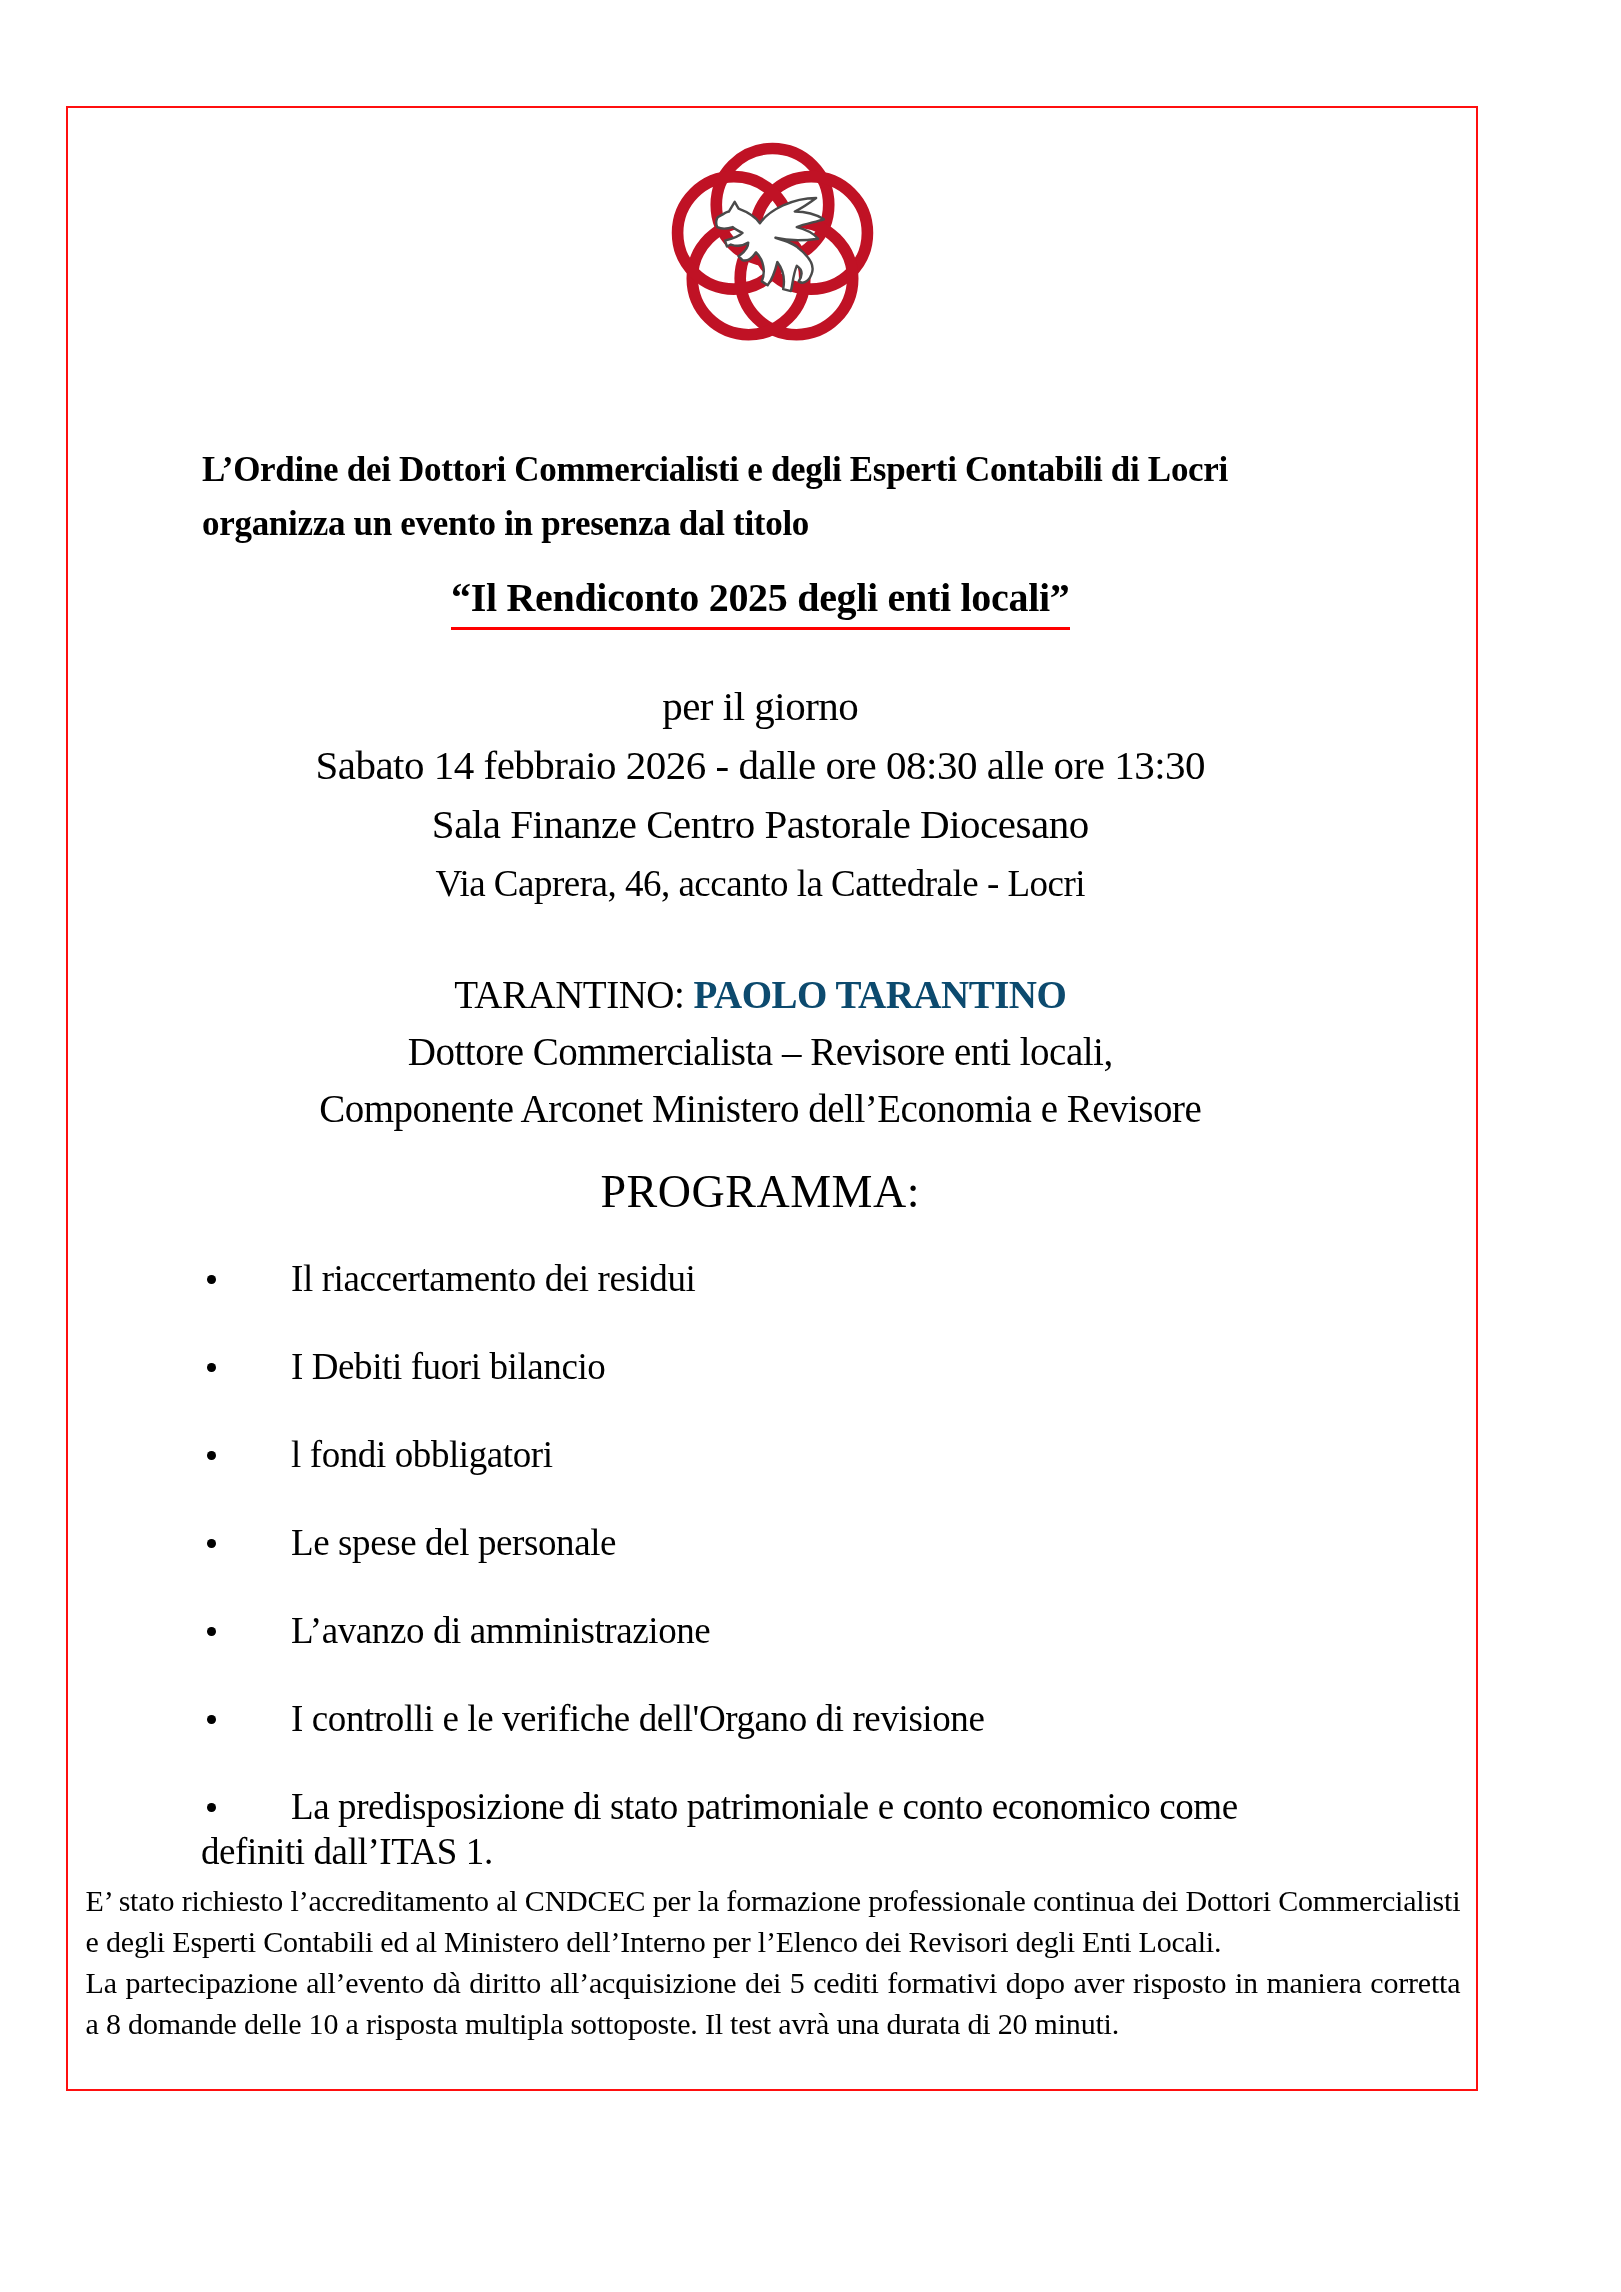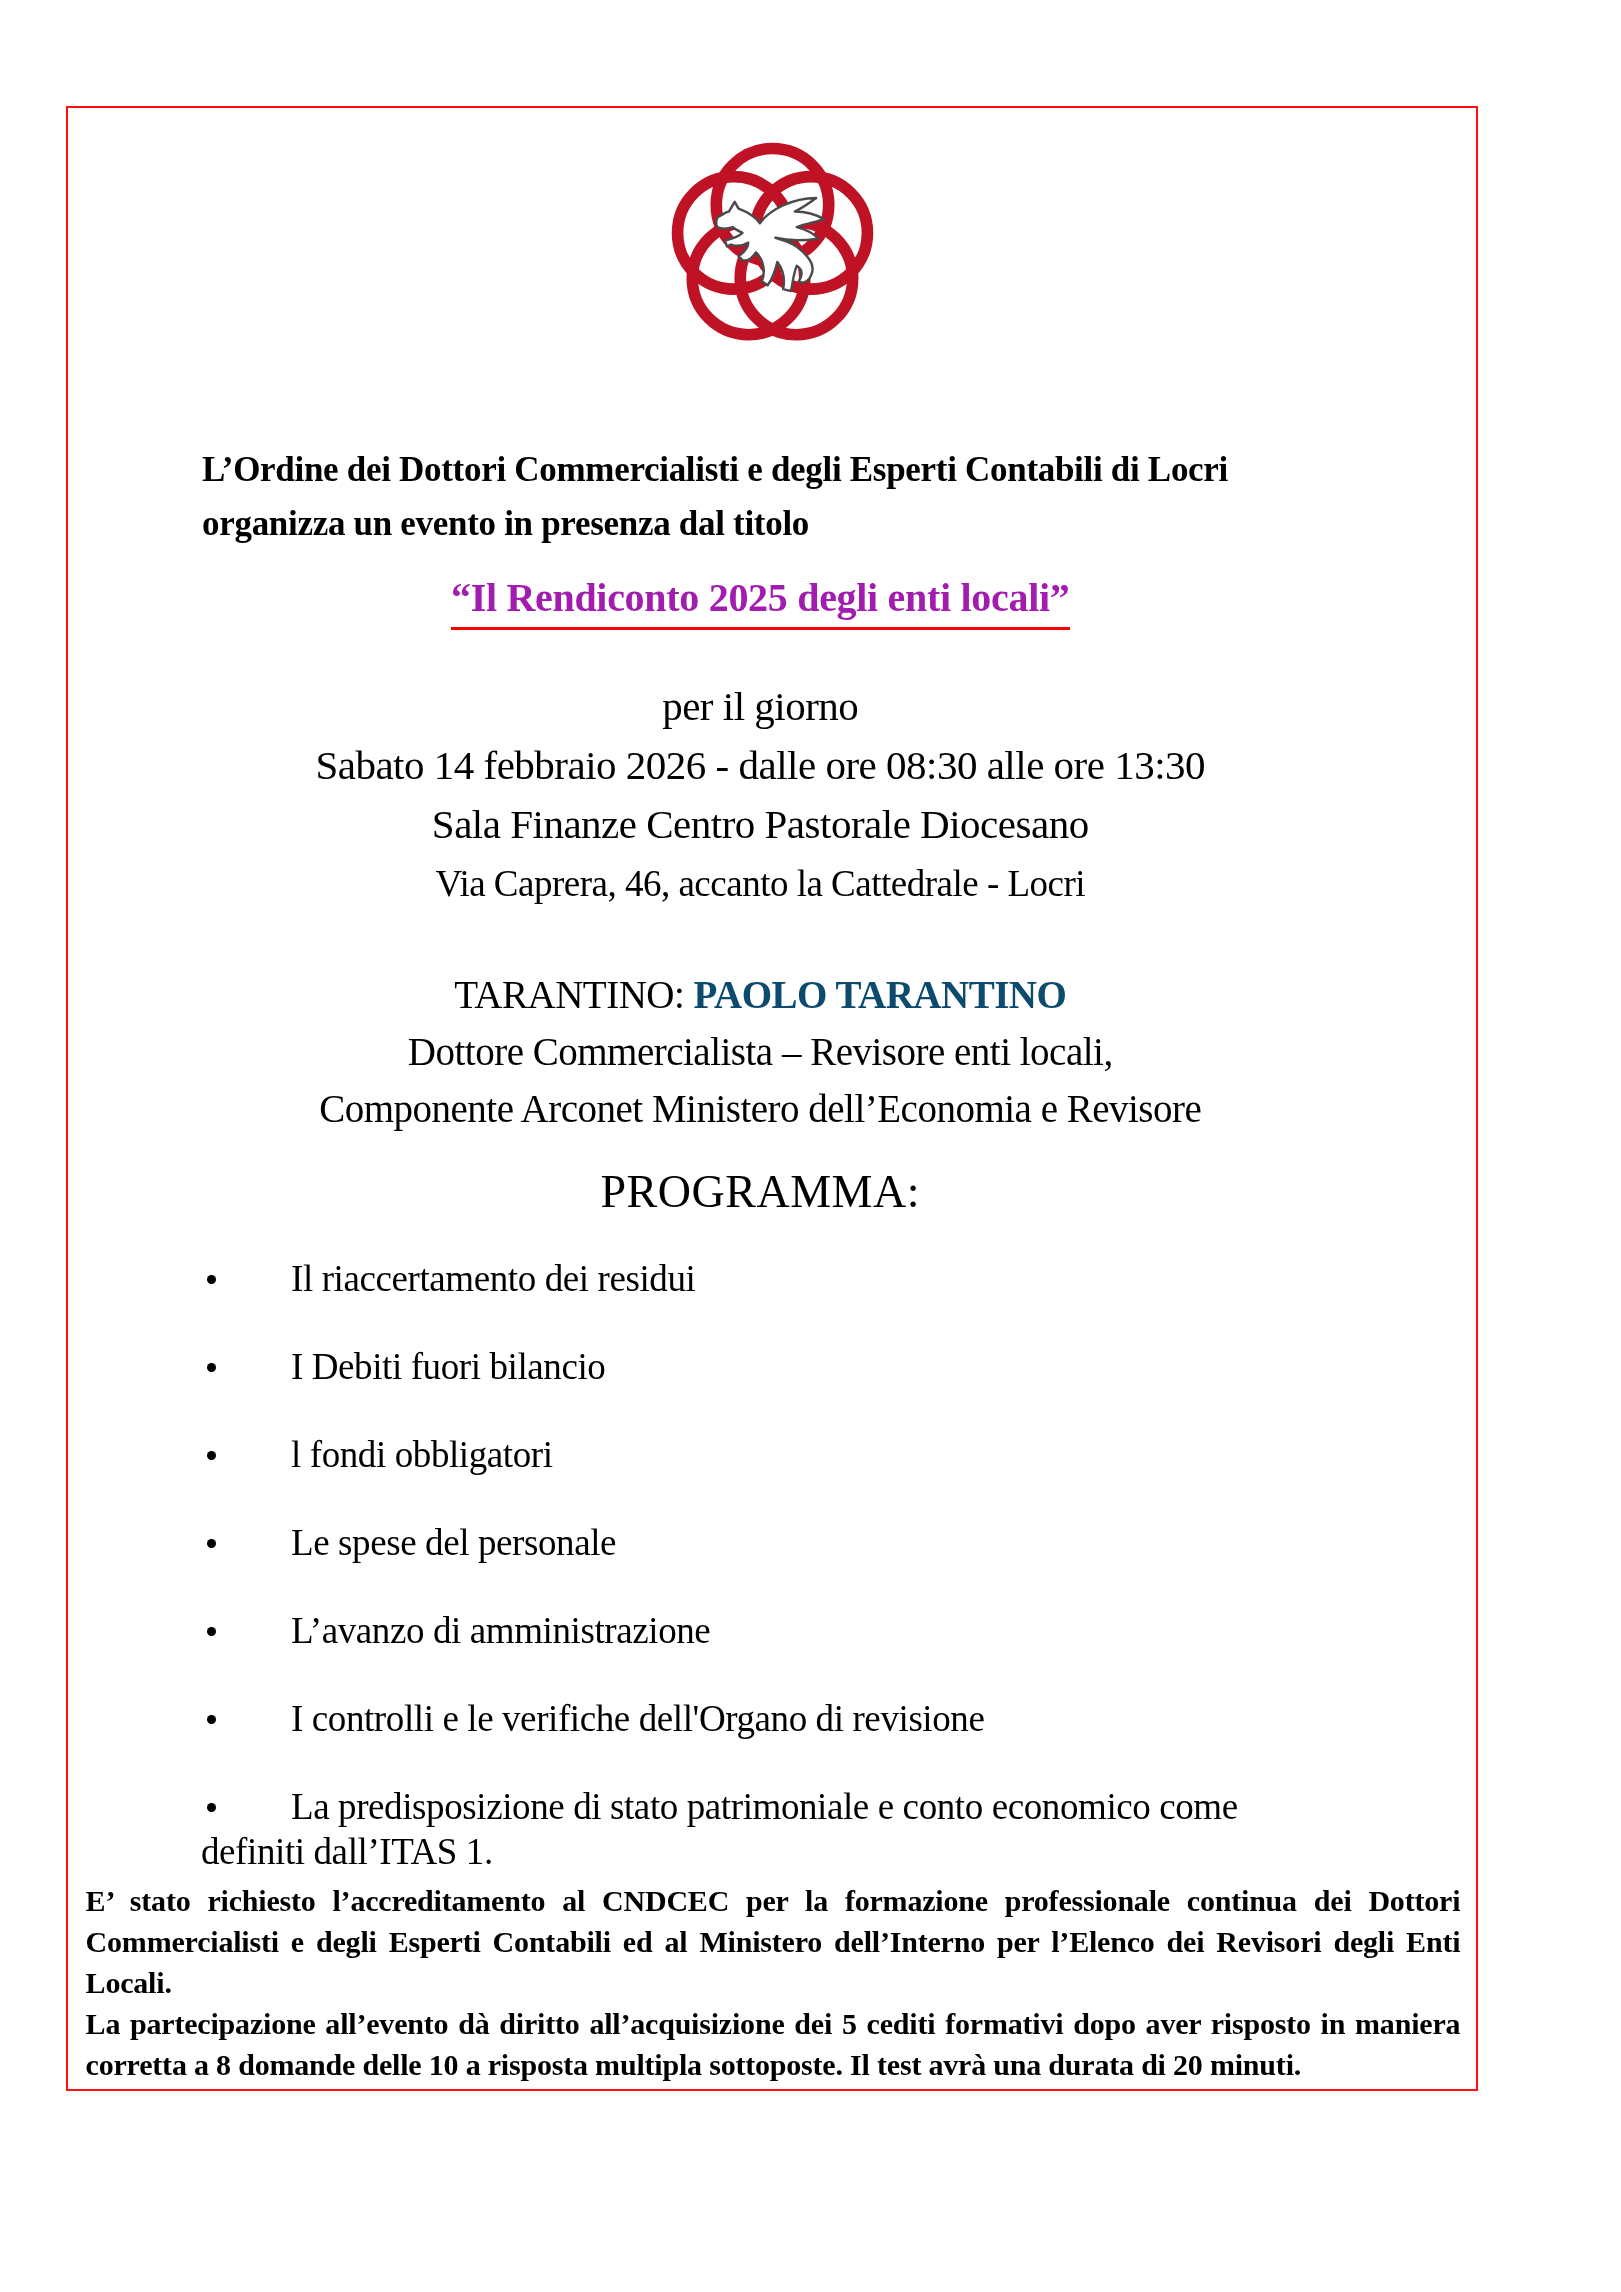--- a/index.html
+++ b/index.html
@@ -34,21 +34,21 @@
     letter-spacing: -0.3px;
   }
 
   .title-line {
     margin-top: 23.5px;
     margin-right: 23.5px;
     text-align: center;
   }
   .title-line .title-text {
     display: inline-block;
-    color: #a21caf;
+    color: #000000;
     font-size: 40px;
     font-weight: bold;
     padding-bottom: 5.9px;
     border-bottom: 3.9px solid #ff0000;
     letter-spacing: -0.3px;
   }
 
   .event-block {
     margin-top: 47px;
     margin-right: 23.5px;
@@ -98,21 +98,20 @@
     padding-left: 0;
     text-indent: 90px;
   }
 
   .footer-block {
     margin: 5.9px 15.7px 0 17.6px;
     font-size: 30px;
     line-height: 41px;
     text-align: justify;
     letter-spacing: -0.2px;
-    font-weight: bold;
   }
 </style>
 </head>
 <body>
 
 <div class="page">
   <div class="frame">
 
     <div class="logo-wrap">
       <svg width="223" height="223" viewBox="0 0 230 230">

